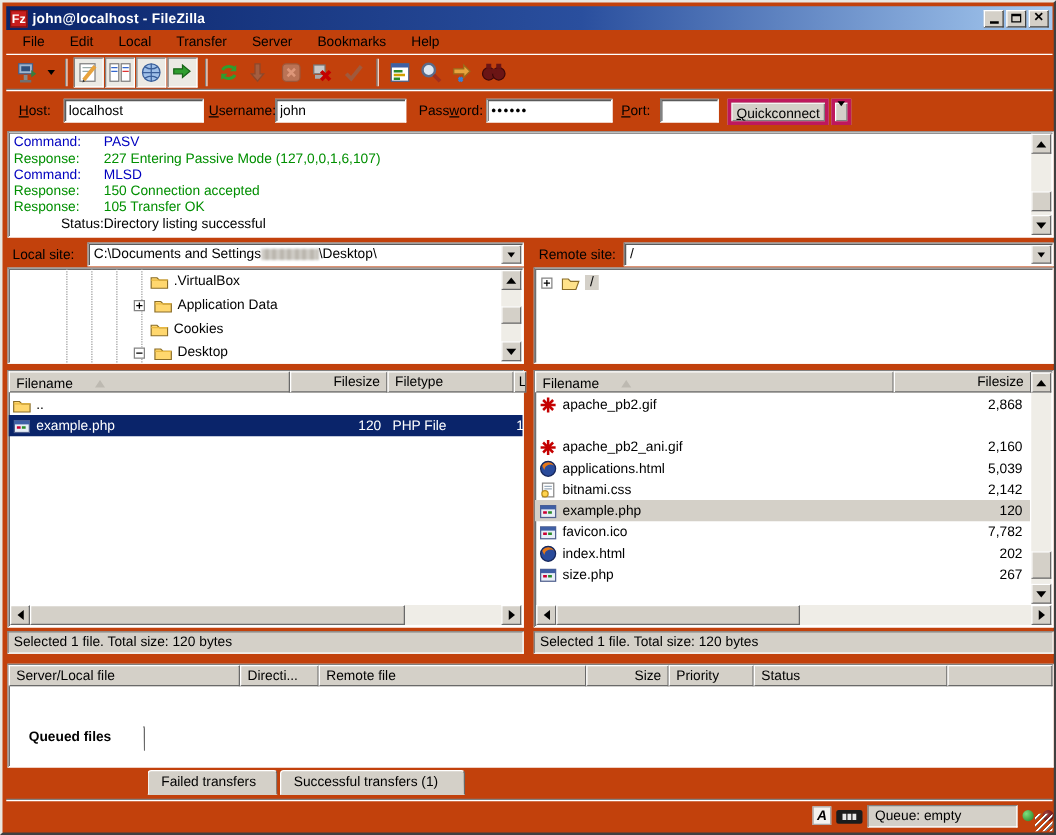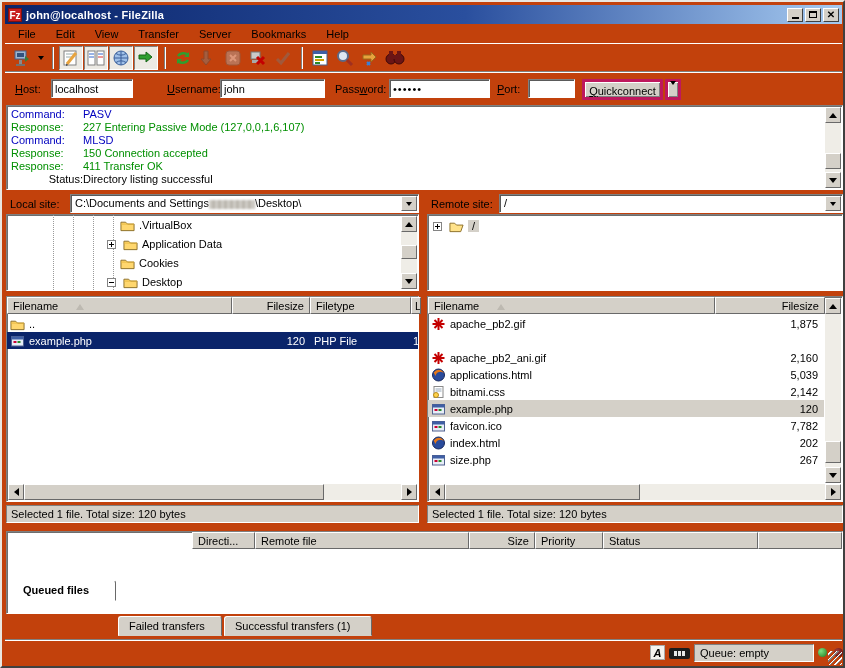--- a/index.html
+++ b/index.html
@@ -152,21 +152,21 @@
         <span class="glyph-max"></span>
       </div>
     <div class="winbtn">
         <span class="glyph-close">✕</span>
       </div>
   </div>
 
   <div class="abs menubar">
     <span class="menu-item">File</span>
     <span class="menu-item">Edit</span>
-    <span class="menu-item">View</span>
+    <span class="menu-item">Local</span>
     <span class="menu-item">Transfer</span>
     <span class="menu-item">Server</span>
     <span class="menu-item">Bookmarks</span>
     <span class="menu-item">Help</span>
   </div>
 
   <div class="abs toolbar">
     <div class="tbtn">
       <svg width="20" height="20" viewBox="0 0 20 20">
           <rect x="3" y="3" width="11" height="8" fill="#9fb6cf" stroke="#46608a"></rect>
@@ -270,37 +270,37 @@
           <circle cx="14" cy="9" r="5" fill="#6b1515" stroke="#3f0808"></circle>
           <rect x="8" y="5" width="4" height="4" fill="#6b1515"></rect>
           <rect x="4" y="1" width="4" height="4" fill="#6b1515"></rect>
           <rect x="12" y="1" width="4" height="4" fill="#6b1515"></rect>
         </svg>
     </div>
   </div>
 
   <div class="abs qcbar">
     <span class="qlabel" style="left:10px"><u>H</u><span>ost:</span></span>
-    <input class="qinput field" style="left: 46px; width: 82px;" value="localhost">
+    <input class="qinput field" style="left: 46px; width: 112px;" value="localhost">
     <span class="qlabel" style="left:162px"><u>U</u><span>sername:</span></span>
     <input class="qinput field" style="left: 215px; width: 105px;" value="john">
     <span class="qlabel" style="left:330px"><span>Pass</span><u>w</u><span>ord:</span></span>
     <input class="qinput field" style="left: 384px; width: 101px; letter-spacing: 1px;" value="••••••">
     <span class="qlabel" style="left:492px"><u>P</u><span>ort:</span></span>
     <input class="qinput field" style="left: 523px; width: 47px;" value="">
     <div class="qc-btn" style="left:577px;width:81px"><u>Q</u><span>uickconnect</span></div>
     <div class="qc-btn" style="left:660px;width:16px"><span class="tri-d" style="margin:3px auto 0"></span></div>
   </div>
 
   <div class="abs log pane">
     <div class="log-line lt-command" style="top:2px"><span class="log-label">Command:</span><span>PASV</span></div>
     <div class="log-line lt-response" style="top:15px"><span class="log-label">Response:</span><span>227 Entering Passive Mode (127,0,0,1,6,107)</span></div>
     <div class="log-line lt-command" style="top:28px"><span class="log-label">Command:</span><span>MLSD</span></div>
     <div class="log-line lt-response" style="top:41px"><span class="log-label">Response:</span><span>150 Connection accepted</span></div>
-    <div class="log-line lt-response" style="top:54px"><span class="log-label">Response:</span><span>411 Transfer OK</span></div>
+    <div class="log-line lt-response" style="top:54px"><span class="log-label">Response:</span><span>105 Transfer OK</span></div>
     <div class="log-line lt-status" style="top:67px"><span class="log-label">Status:</span><span>Directory listing successful</span></div>
     <div class="sb-track" style="right:1px;top:17px;width:16px;bottom:17px"></div>
     <div class="sb-btn" style="right:1px;top:1px">
         <span class="tu"></span>
       </div>
     <div class="sb-thumb" style="right:1px;top:47px;width:16px;height:16px"></div>
     <div class="sb-btn" style="right:1px;bottom:1px">
         <span class="td"></span>
       </div>
   </div>
@@ -408,21 +408,21 @@
 
   <div class="abs pane" style="left:425px;top:294px;width:416px;height:206px">
     <div class="hcell" style="left:0;width:287px"><span>Filename</span><span class="sort"></span></div>
     <div class="hcell" style="left:287px;width:110px;text-align:right"><span>Filesize</span></div>
 
     <div class="lrow" style="left:0;top:18px;width:396px">
       <svg class="icon14" viewBox="0 0 14 14">
           <use href="#apache-star"></use>
         </svg>
       <span class="nm">apache_pb2.gif</span>
-      <span class="cell-num" style="left:287px;width:103px">1,875</span>
+      <span class="cell-num" style="left:287px;width:103px">2,868</span>
     </div>
     <div class="lrow" style="left:0;top:52px;width:396px">
       <svg class="icon14" viewBox="0 0 14 14">
           <use href="#apache-star"></use>
         </svg>
       <span class="nm">apache_pb2_ani.gif</span>
       <span class="cell-num" style="left:287px;width:103px">2,160</span>
     </div>
     <div class="lrow" style="left:0;top:69px;width:396px">
       <svg class="icon14" viewBox="0 0 14 14">
@@ -482,20 +482,21 @@
     <div class="sb-thumb" style="left:17px;bottom:1px;width:195px;height:16px"></div>
     <div class="sb-btn" style="right:1px;bottom:1px">
         <span class="tr"></span>
       </div>
   </div>
 
   <div class="abs statline" style="left:4px;top:503px;width:413px;height:18px">Selected 1 file. Total size: 120 bytes</div>
   <div class="abs statline" style="left:425px;top:503px;width:416px;height:18px">Selected 1 file. Total size: 120 bytes</div>
 
   <div class="abs pane" style="left:4px;top:529px;width:837px;height:83px">
+    <div class="hcell" style="left:0;width:185px"><span>Server/Local file</span></div>
     <div class="hcell" style="left:185px;width:63px"><span>Directi...</span></div>
     <div class="hcell" style="left:248px;width:214px"><span>Remote file</span></div>
     <div class="hcell" style="left:462px;width:66px;text-align:right"><span>Size</span></div>
     <div class="hcell" style="left:528px;width:68px"><span>Priority</span></div>
     <div class="hcell" style="left:596px;width:155px"><span>Status</span></div>
     <div class="hcell" style="left:751px;right:0"></div>
   </div>
 
   <div class="abs tab active" style="left:10px;width:104px">Queued files</div>
   <div class="abs tab" style="left:116px;top:614px;width:104px">Failed transfers</div>

